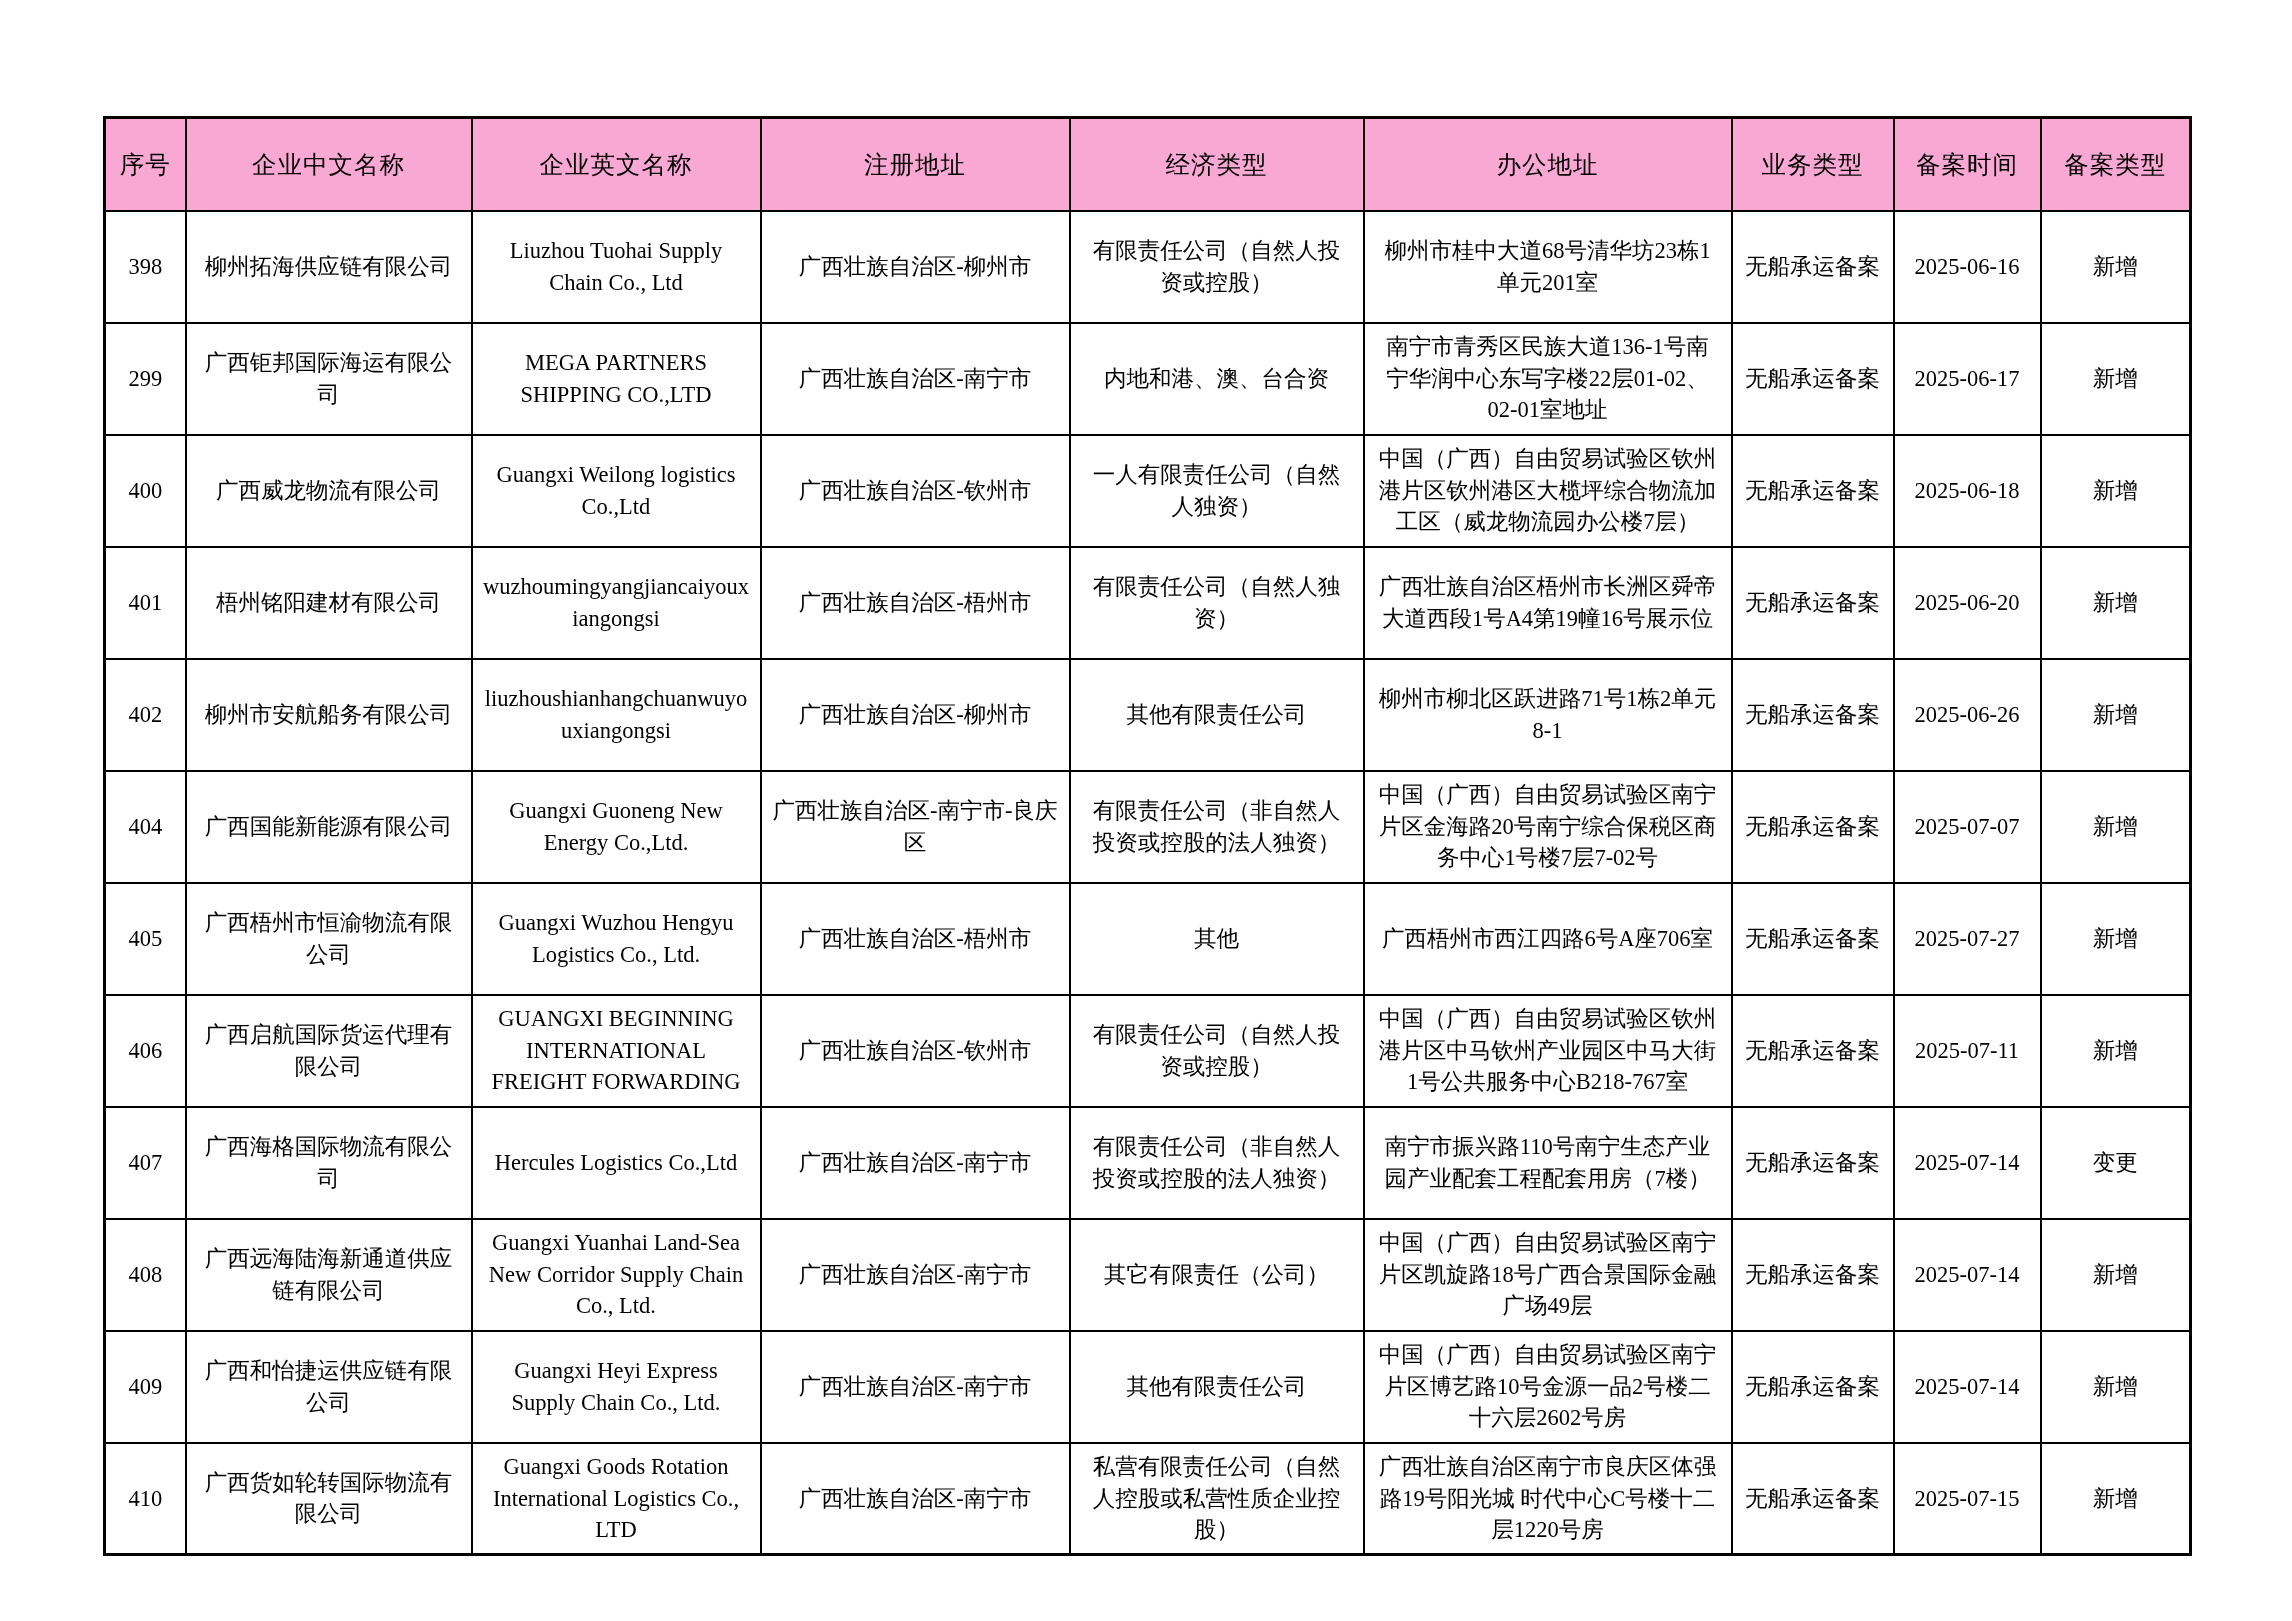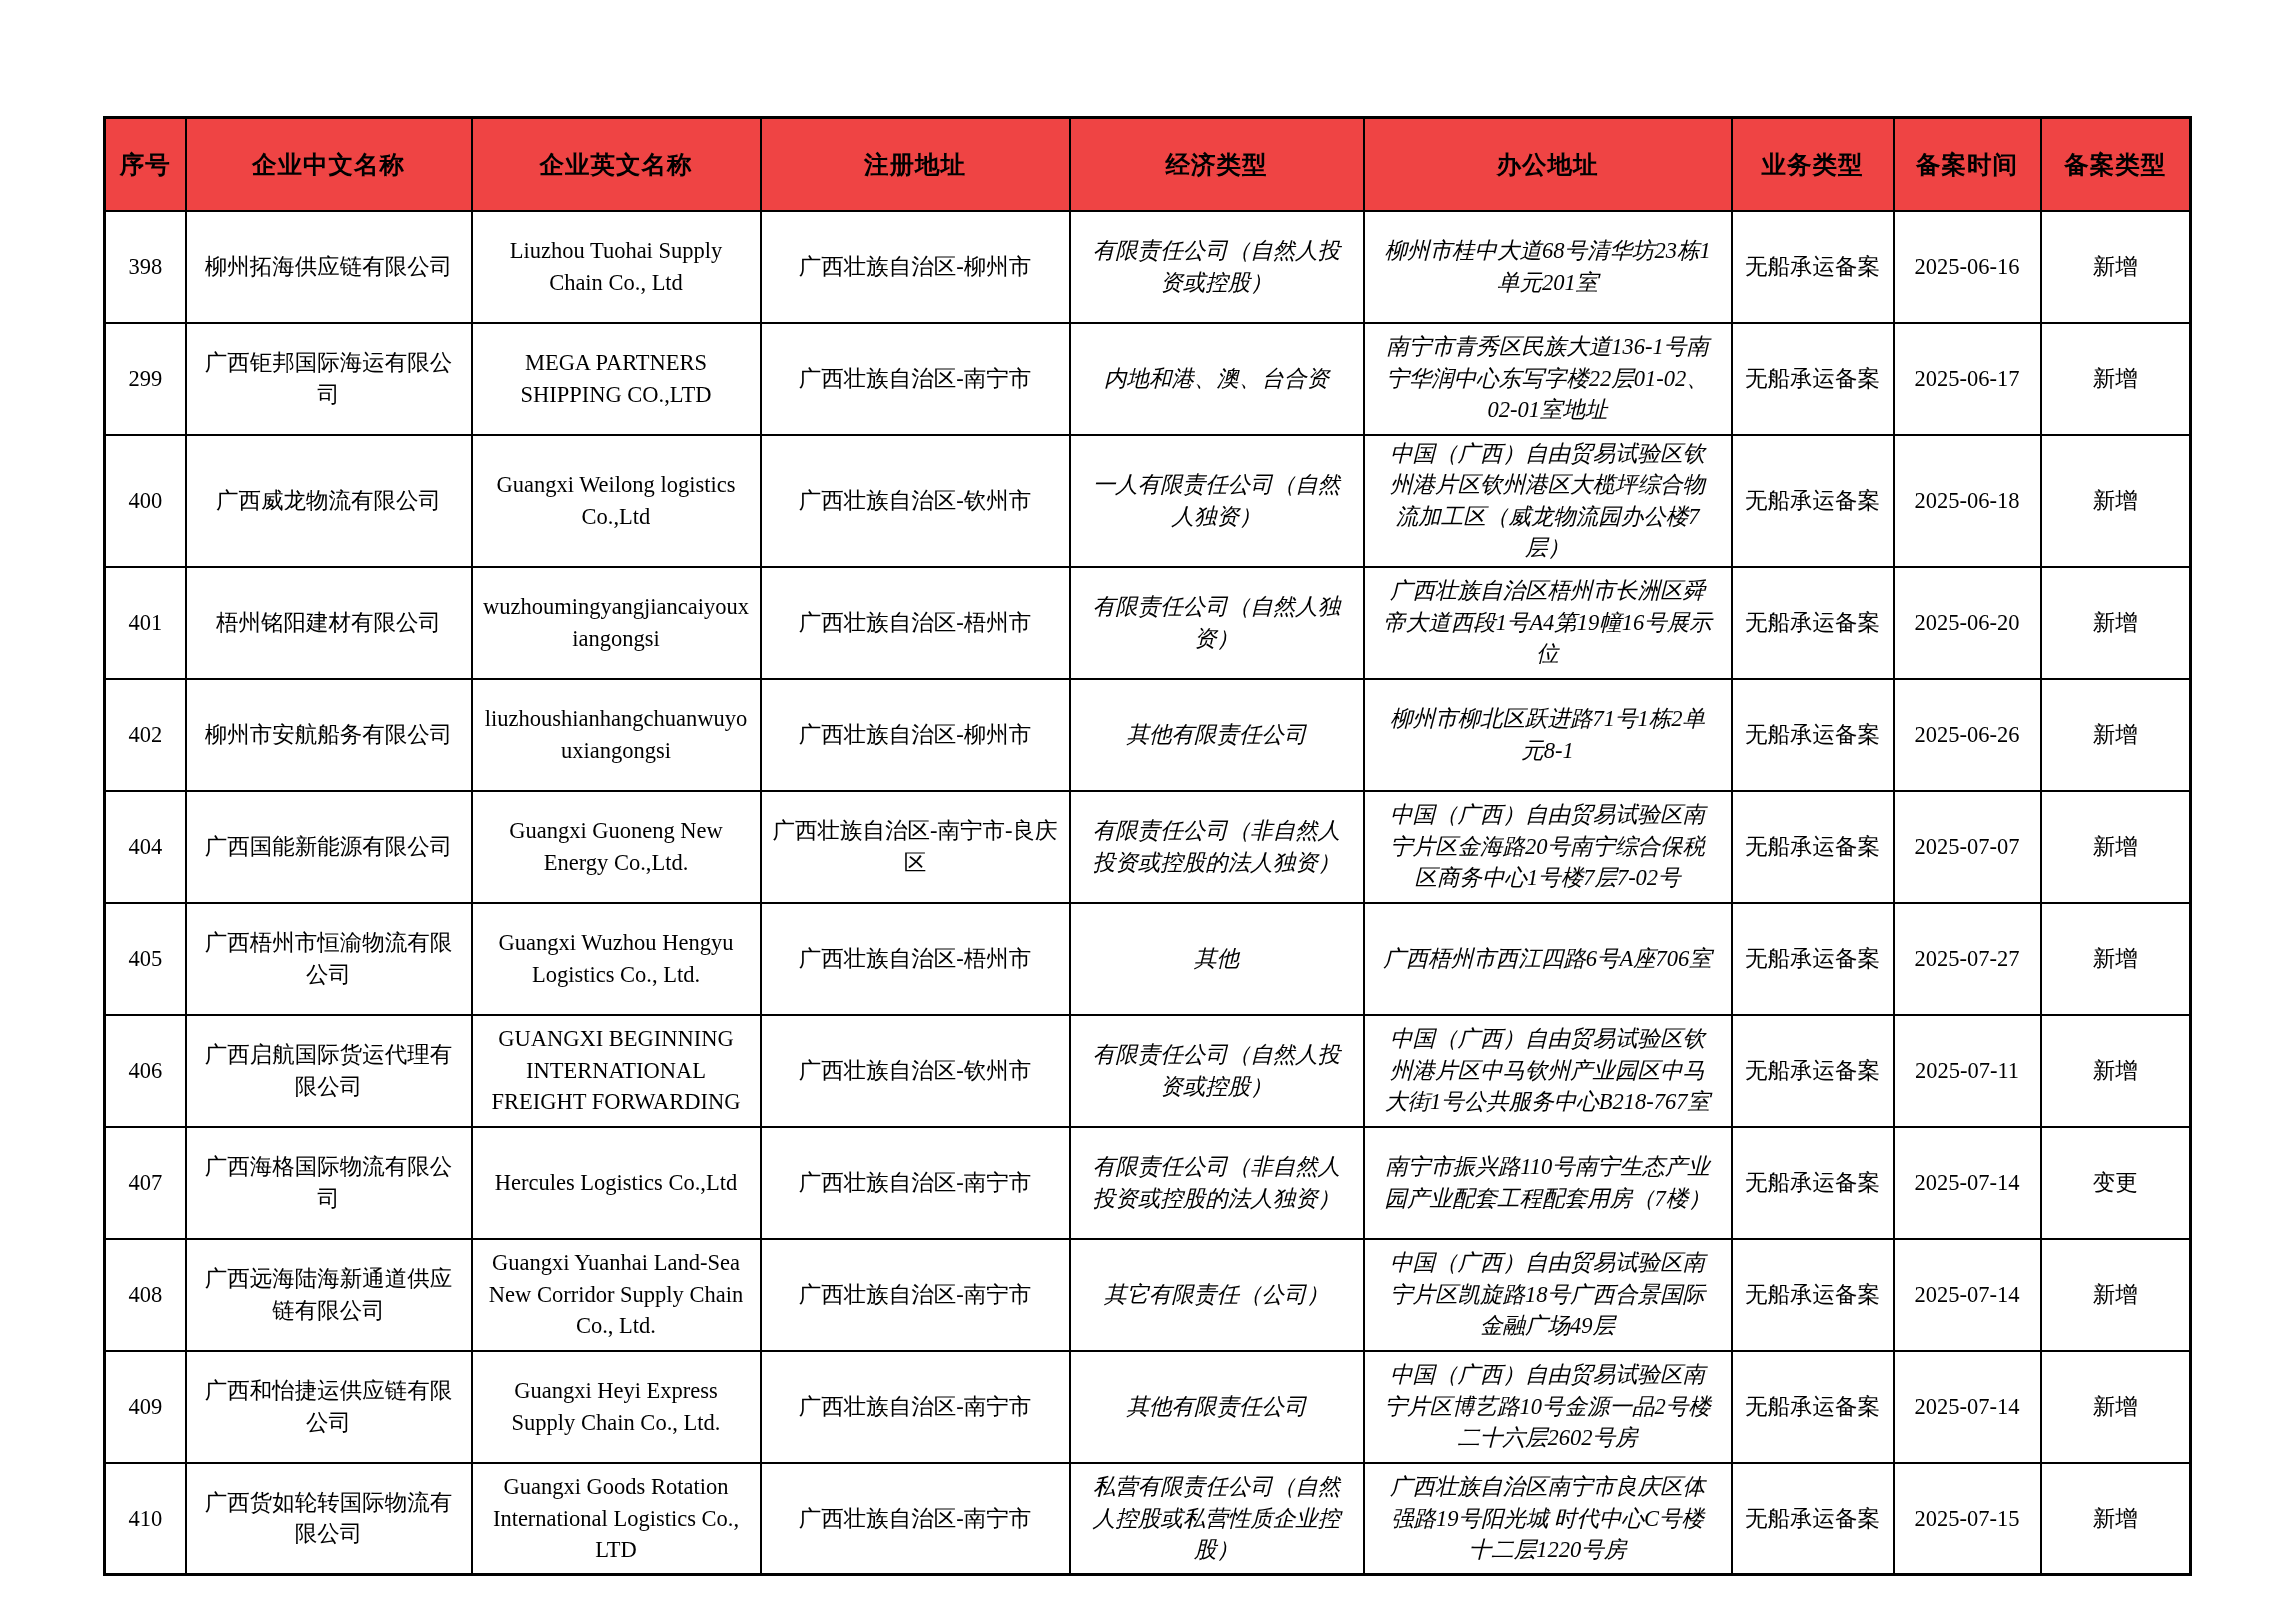--- a/index.html
+++ b/index.html
@@ -28,32 +28,32 @@
   .filing-table th,
   .filing-table td {
     border: 2.9px solid #000000;
     text-align: center;
     vertical-align: middle;
     padding: 2px 7.8px;
     box-sizing: border-box;
   }
   .filing-table thead tr { height: 93px; }
   .filing-table thead th {
-    background: #ef4444;
-    font-weight: bold;
+    background: #f9a8d4;
+    font-weight: normal;
     font-size: 24.5px;
     letter-spacing: 1px;
   }
   .filing-table tbody tr { height: 112px; }
   .filing-table td {
     font-size: 22.5px;
     line-height: 1.4;
   }
   td.c-en { overflow-wrap: anywhere; }
-  td.c-office, td.c-econ { padding: 2px 18px; font-style: italic; }
+  td.c-office, td.c-econ { padding: 2px 12px; }
 </style>
 </head>
 <body>
 
 <div class="sheet">
   <table class="filing-table">
     <colgroup>
       <col style="width:81px">
       <col style="width:286px">
       <col style="width:289px">

